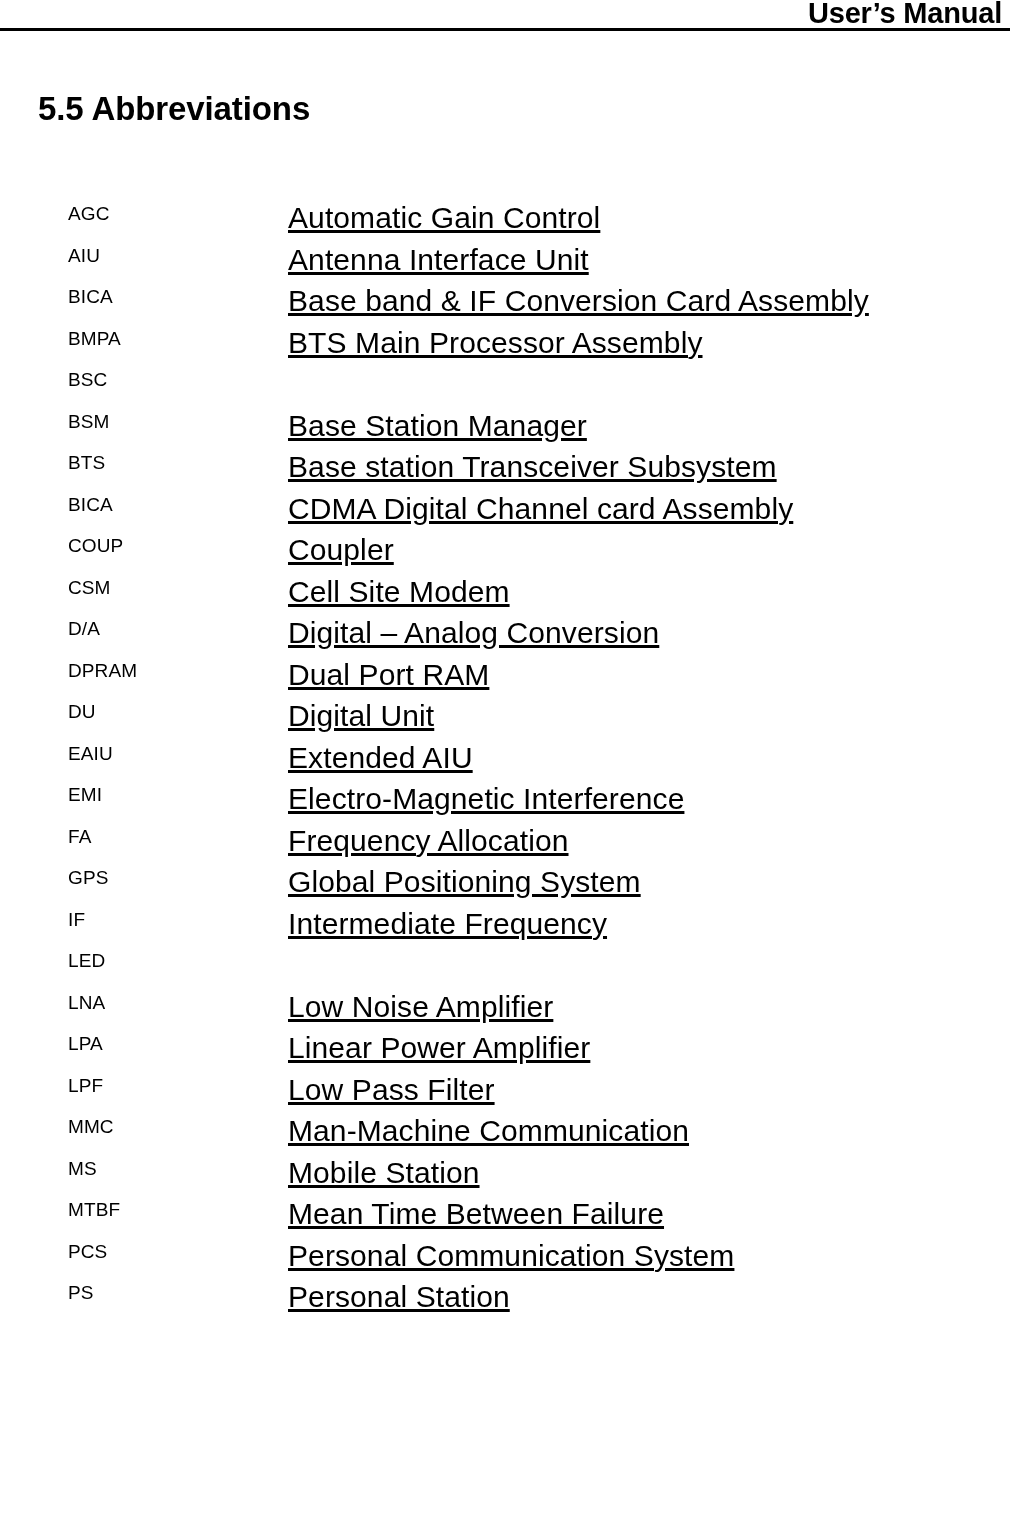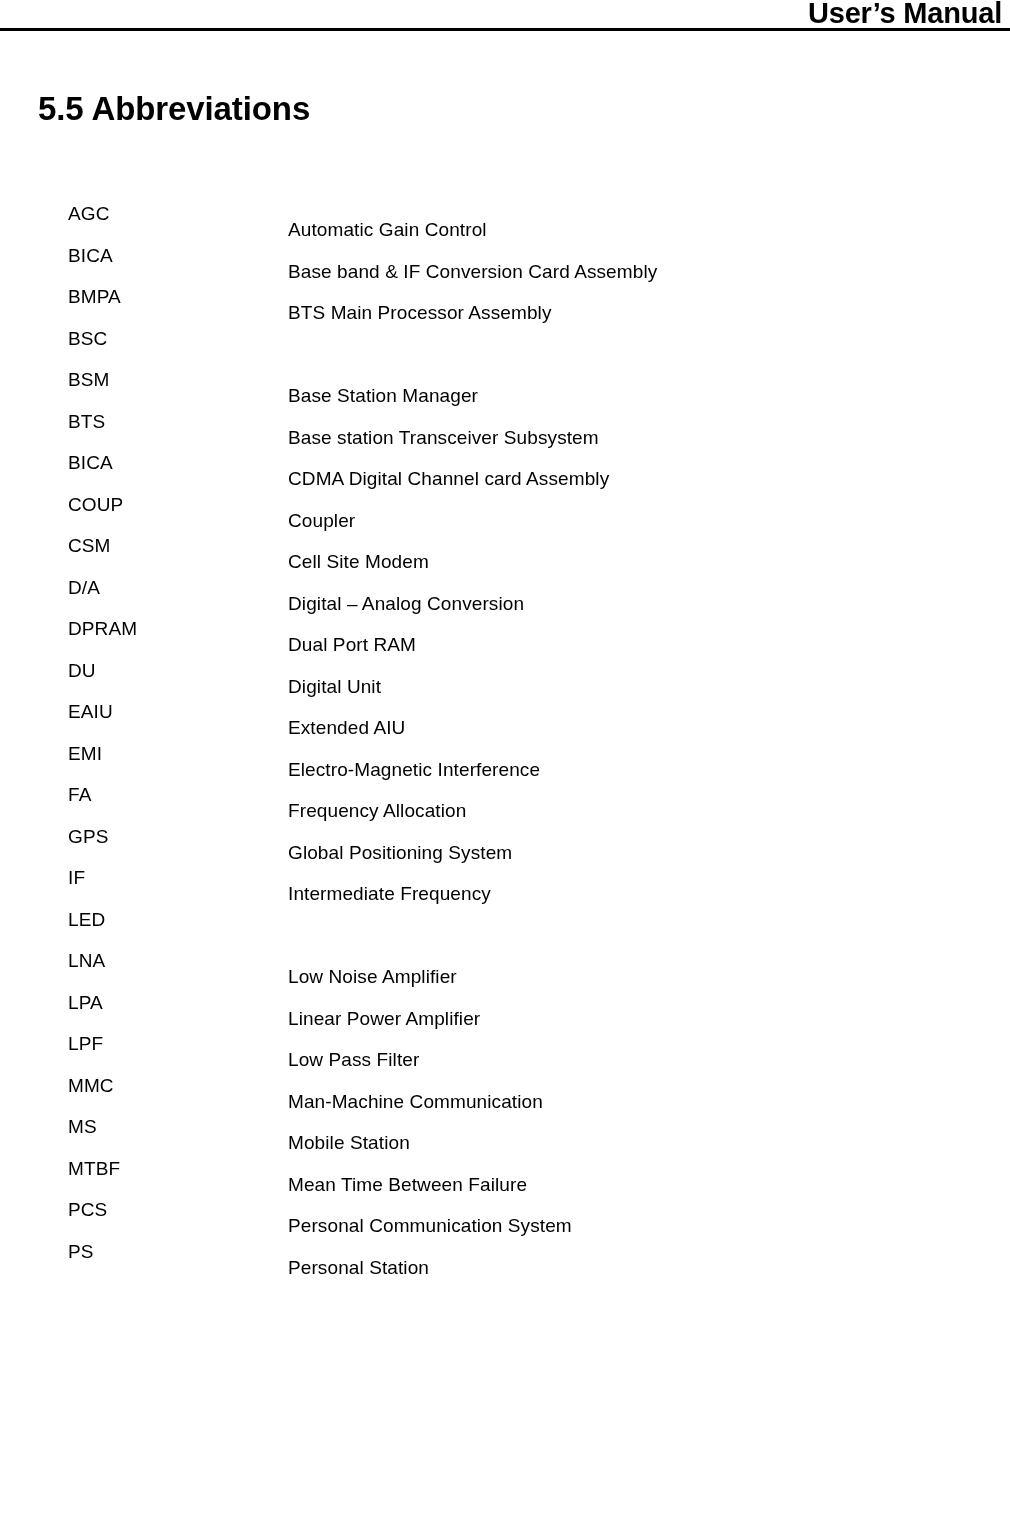--- a/index.html
+++ b/index.html
@@ -78,23 +78,24 @@
   .abbr-term {
     position: absolute;
     left: 68px;
     top: 0;
     font-size: 19px;
     letter-spacing: 0.1px;
   }
   .abbr-def {
     position: absolute;
     left: 288px;
-    top: 16px;
-    font-size: 19px;
+    top: 4px;
+    font-size: 30px;
     letter-spacing: 0.1px;
+    text-decoration: underline;
   }
 
   
   .page-footer {
     position: absolute;
     left: 0;
     top: 1489px;
     width: 1010px;
     height: 27px;
     margin-top: 40px;
@@ -133,20 +134,24 @@
     <div class="header-title">User’s Manual</div>
     <div class="header-rule"></div>
   </div>
 
   <div class="section-heading">5.5 Abbreviations</div>
 
   <div class="abbr-list" id="abbr-list">
       <div class="abbr-row">
         <span class="abbr-term">AGC</span>
         <span class="abbr-def">Automatic Gain Control</span>
+      </div>
+      <div class="abbr-row">
+        <span class="abbr-term">AIU</span>
+        <span class="abbr-def">Antenna Interface Unit</span>
       </div>
       <div class="abbr-row">
         <span class="abbr-term">BICA</span>
         <span class="abbr-def">Base band &amp; IF Conversion Card Assembly</span>
       </div>
       <div class="abbr-row">
         <span class="abbr-term">BMPA</span>
         <span class="abbr-def">BTS Main Processor Assembly</span>
       </div>
       <div class="abbr-row">

